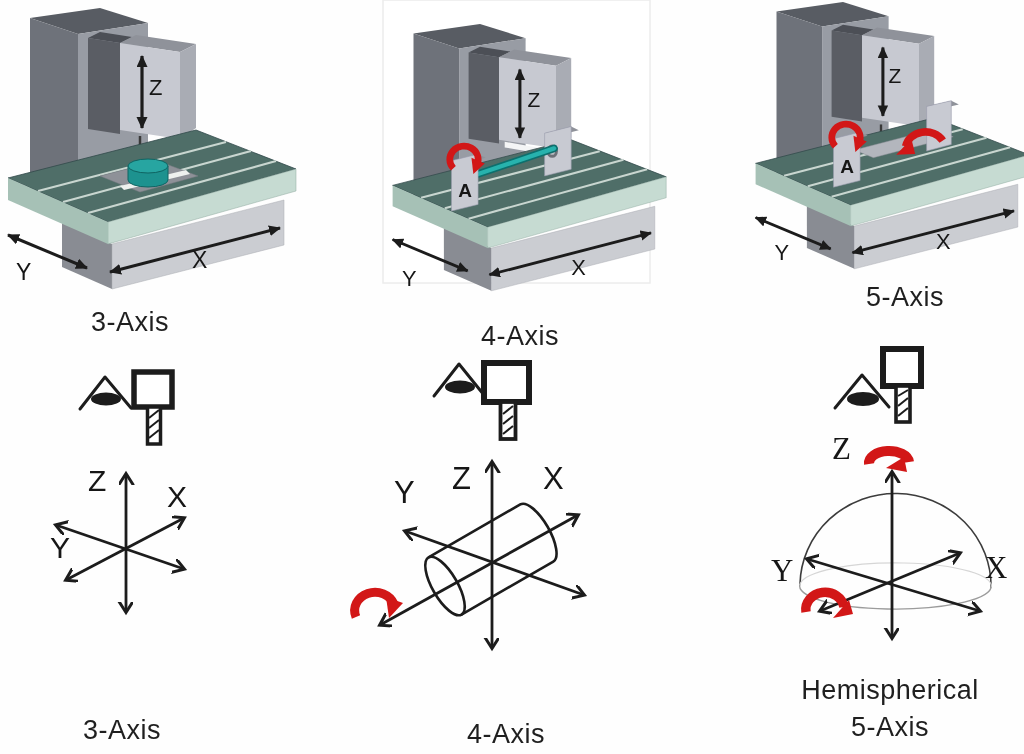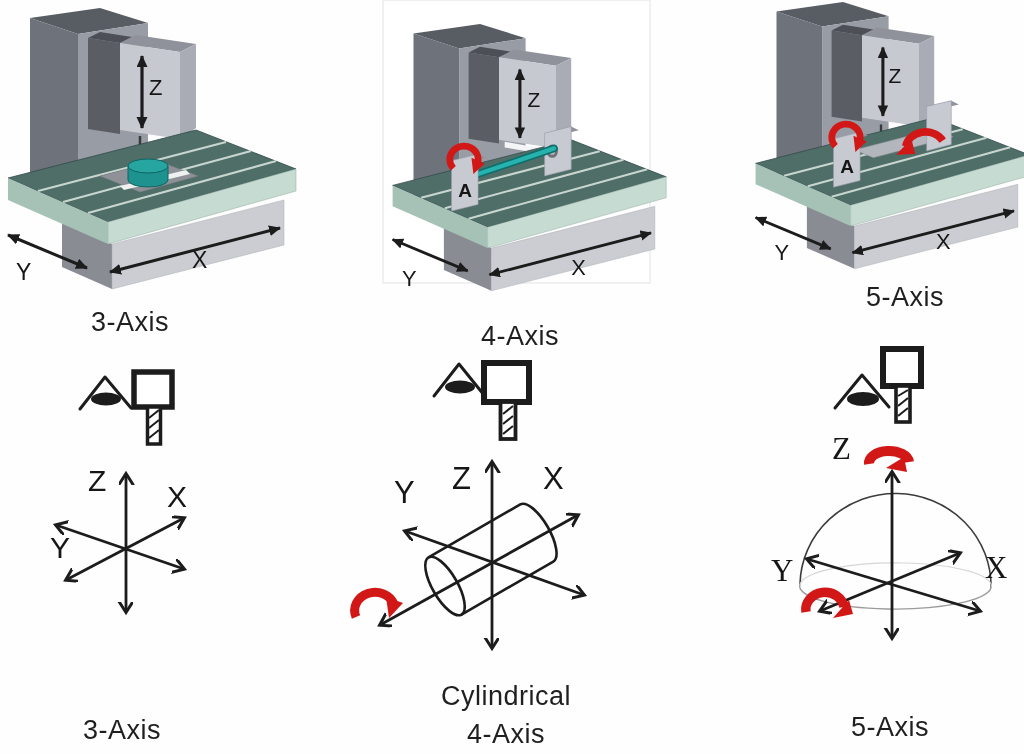--- a/index.html
+++ b/index.html
@@ -285,18 +285,18 @@
       <polygon points="833,618 849,600 853,614" style="fill:var(--accent-red)"></polygon>
     </g>
   </svg>
 
   <div class="lbl" style="left:15px;top:307px">3-Axis</div>
   <div class="lbl" style="left:405px;top:321px">4-Axis</div>
   <div class="lbl" style="left:790px;top:282px">5-Axis</div>
 
   <div class="lbl" style="left:7px;top:715px">3-Axis</div>
 
-  <div class="lbl" style="left:391px;top:681px">Cylindrical</div>
   <div class="lbl" style="left:391px;top:719px">4-Axis</div>
 
+  <div class="lbl" style="left:775px;top:675px">Hemispherical</div>
   <div class="lbl" style="left:775px;top:712px">5-Axis</div>
 
 </div>
 
 </body></html>

